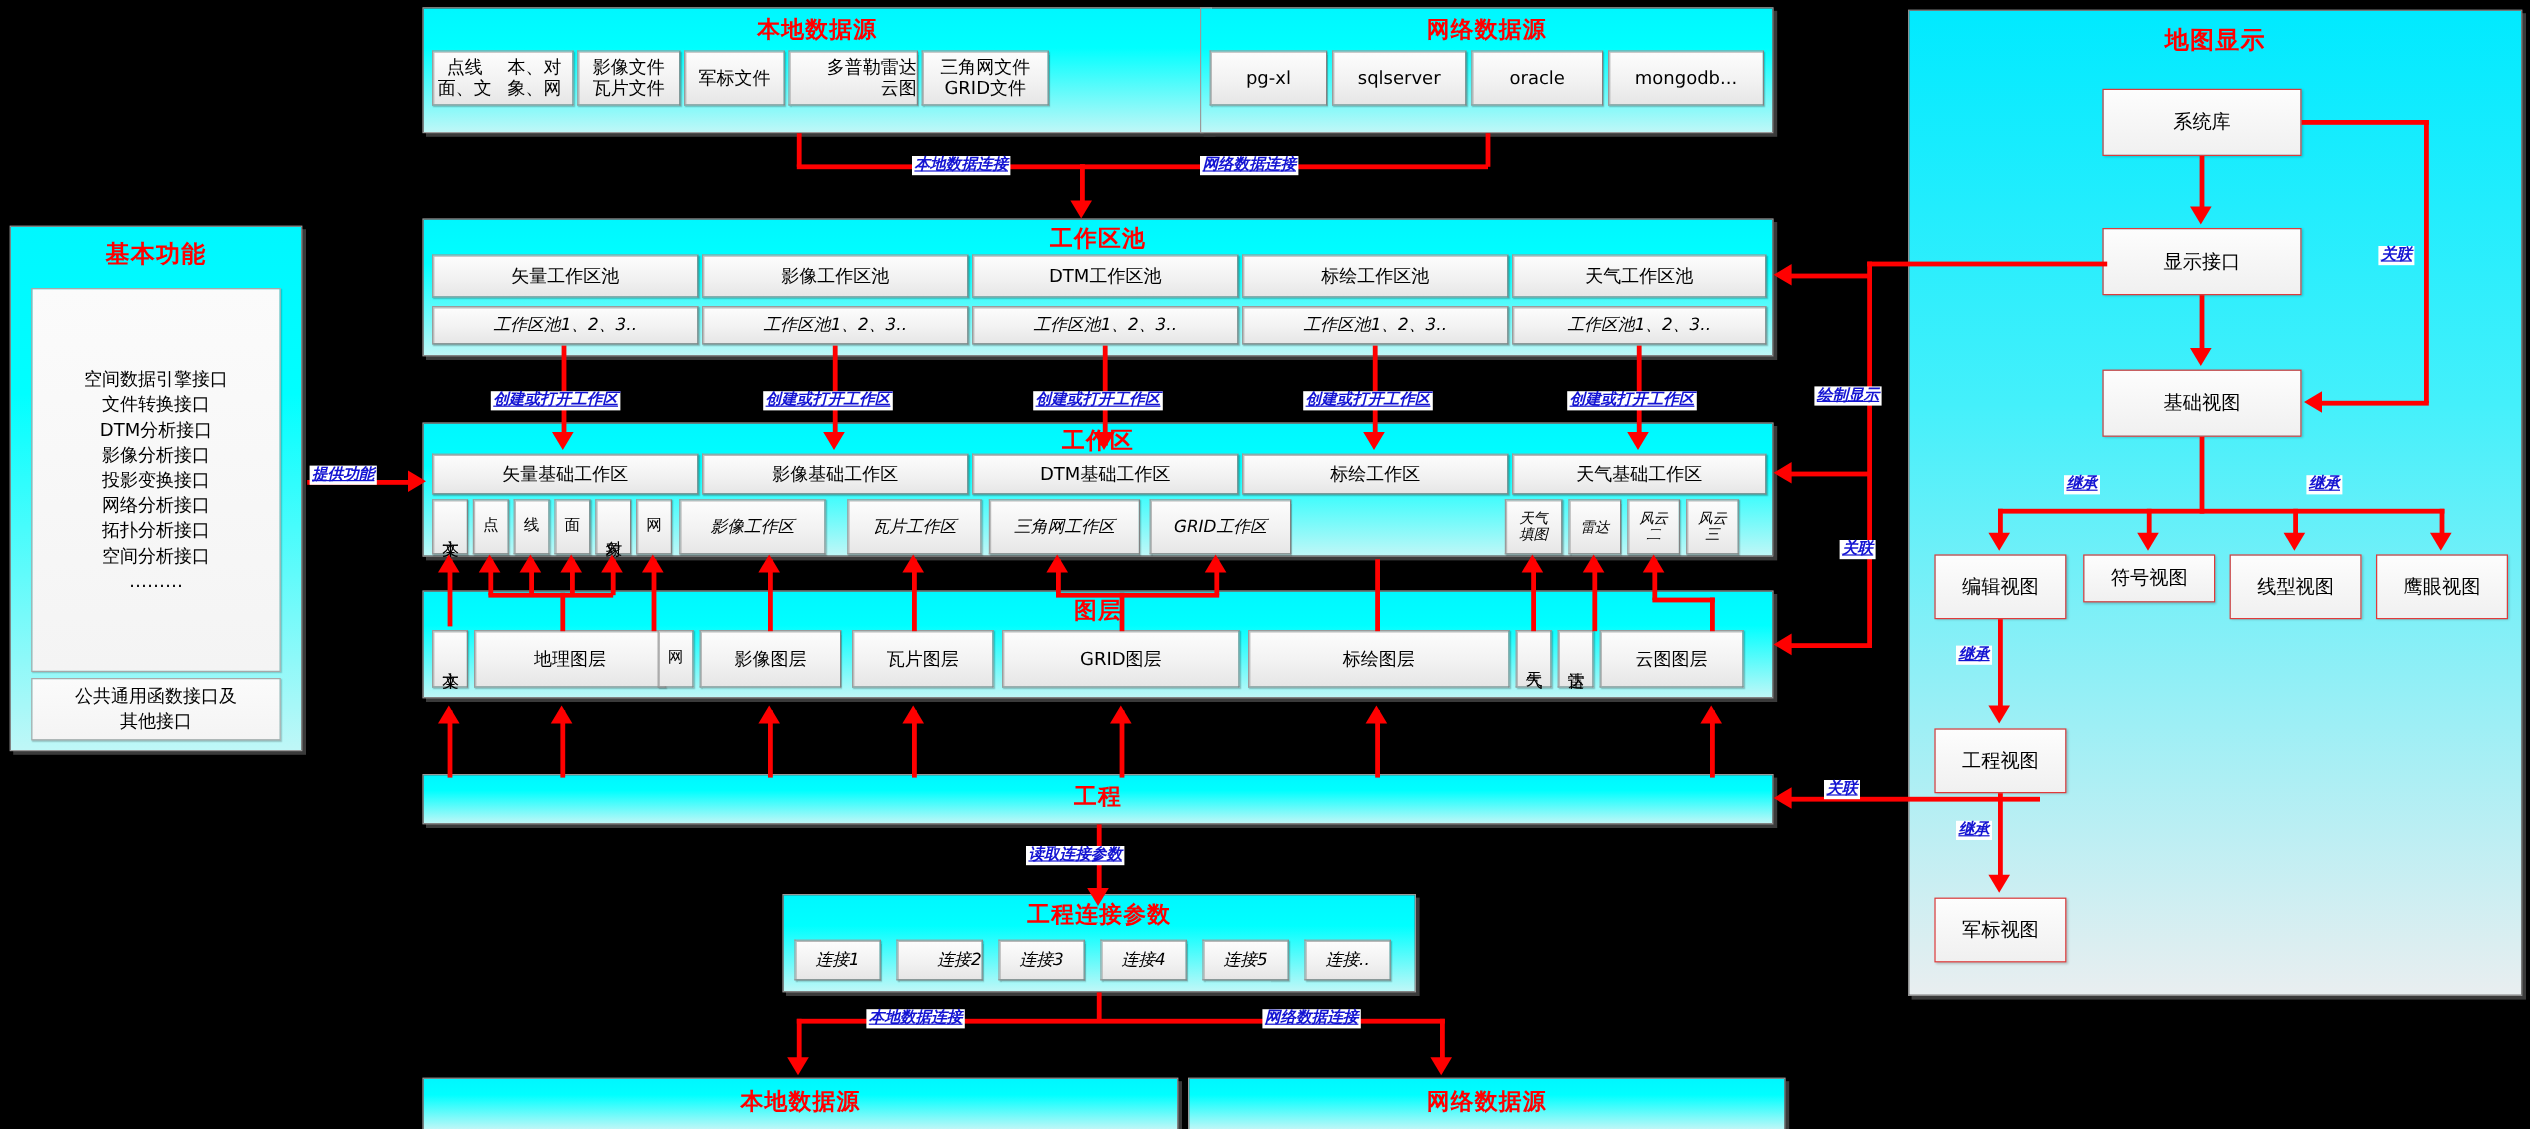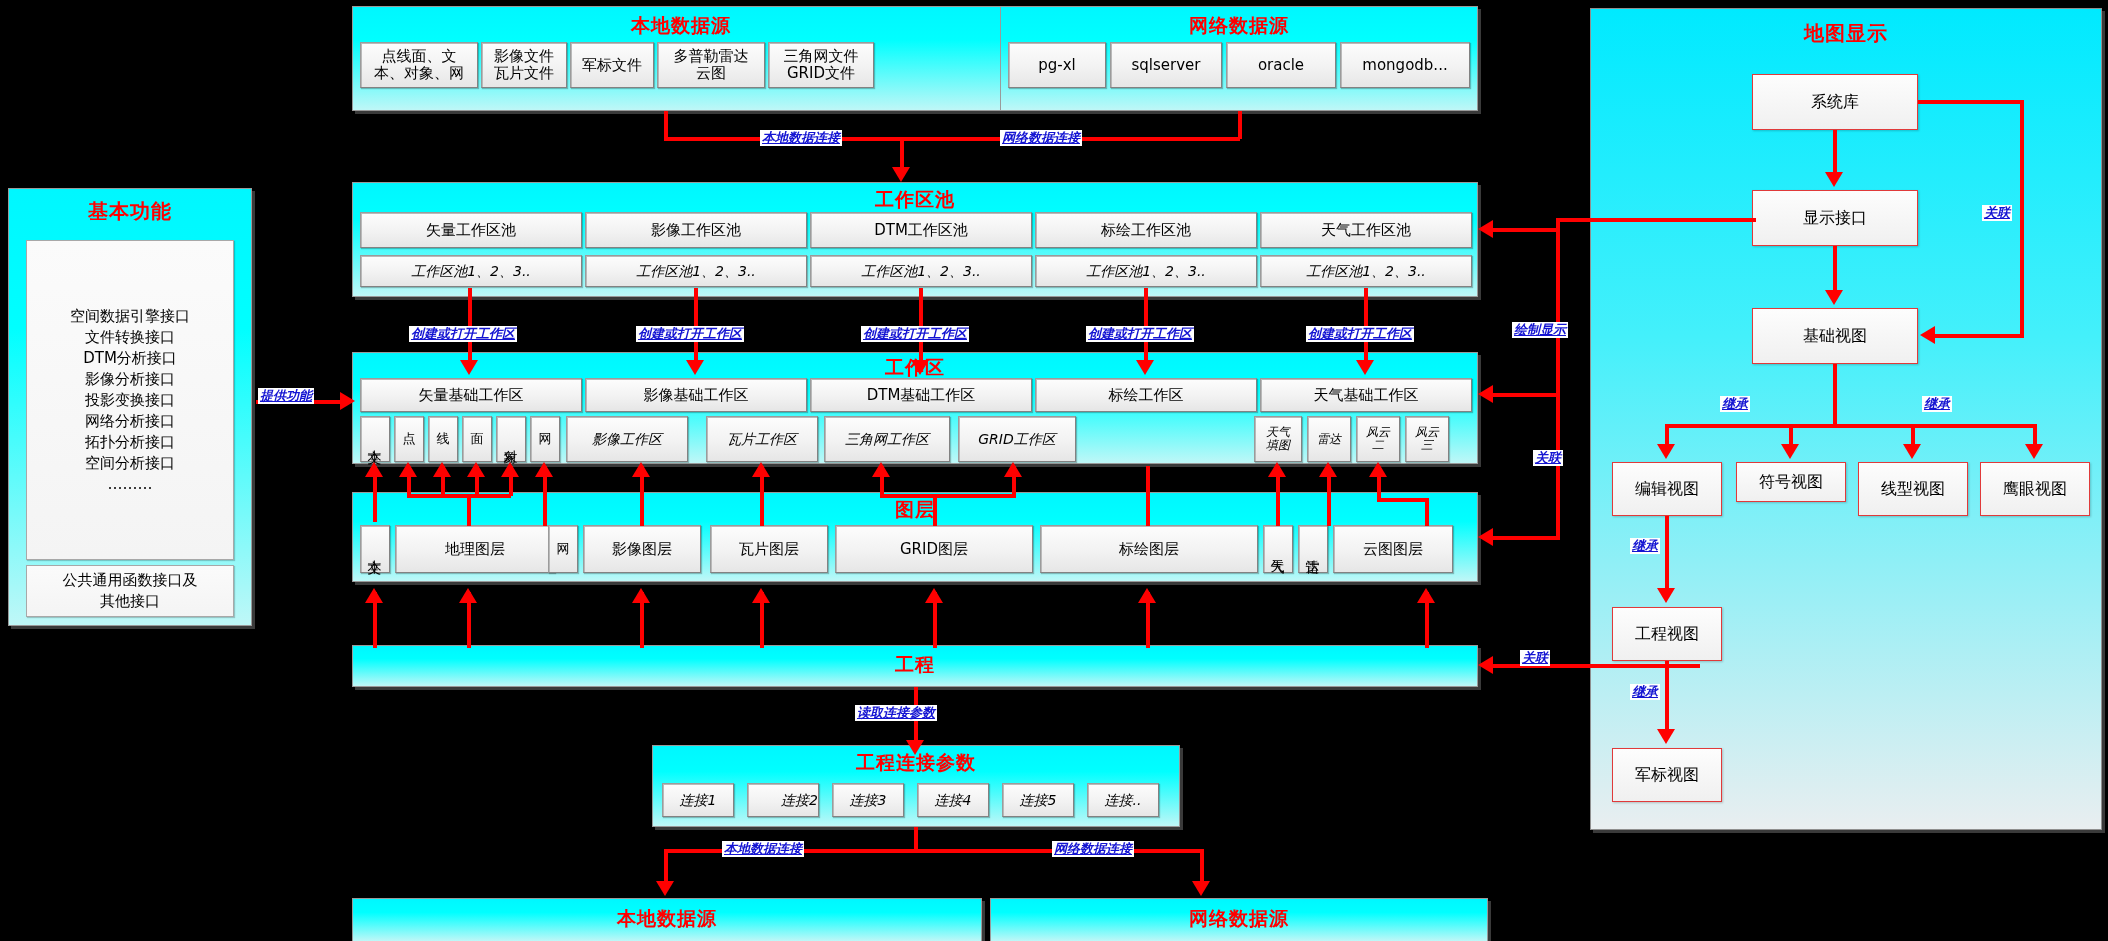--- a/index.html
+++ b/index.html
@@ -54,32 +54,32 @@
   .elabel{position:absolute;background:#fff;color:#1414d2;font-style:italic;
           font-weight:bold;font-size:13px;line-height:16px;padding:0 2px;
           white-space:nowrap;text-decoration:underline;}
 </style>
 </head>
 <body>
 
 <div class="abs panel" style="left:352px;top:6px;width:658px;height:105px;">
   <div class="panel-title" style="margin-top:4px;">本地数据源</div>
 </div>
-<div class="abs btn" style="left:360px;top:42px;width:118px;height:46px;flex-direction:column;">
+<div class="abs btn" style="left:360px;top:42px;width:118px;height:46px;flex-direction:row;">
   <span>点线面、文</span>
   <span>本、对象、网</span>
 </div>
 <div class="abs btn" style="left:481px;top:42px;width:86px;height:46px;flex-direction:column;">
   <span>影像文件</span>
   <span>瓦片文件</span>
 </div>
 <div class="abs btn" style="left:570px;top:42px;width:84px;height:46px;">
   <span>军标文件</span>
 </div>
-<div class="abs btn" style="left:657px;top:42px;width:108px;height:46px;flex-direction:column;">
+<div class="abs btn" style="left:657px;top:42px;width:108px;height:46px;flex-direction:column;align-items:flex-end;">
   <span>多普勒雷达</span>
   <span>云图</span>
 </div>
 <div class="abs btn" style="left:768px;top:42px;width:106px;height:46px;flex-direction:column;">
   <span>三角网文件</span>
   <span>GRID文件</span>
 </div>
 
 <div class="abs panel" style="left:1000px;top:6px;width:478px;height:105px;">
   <div class="panel-title" style="margin-top:4px;">网络数据源</div>

